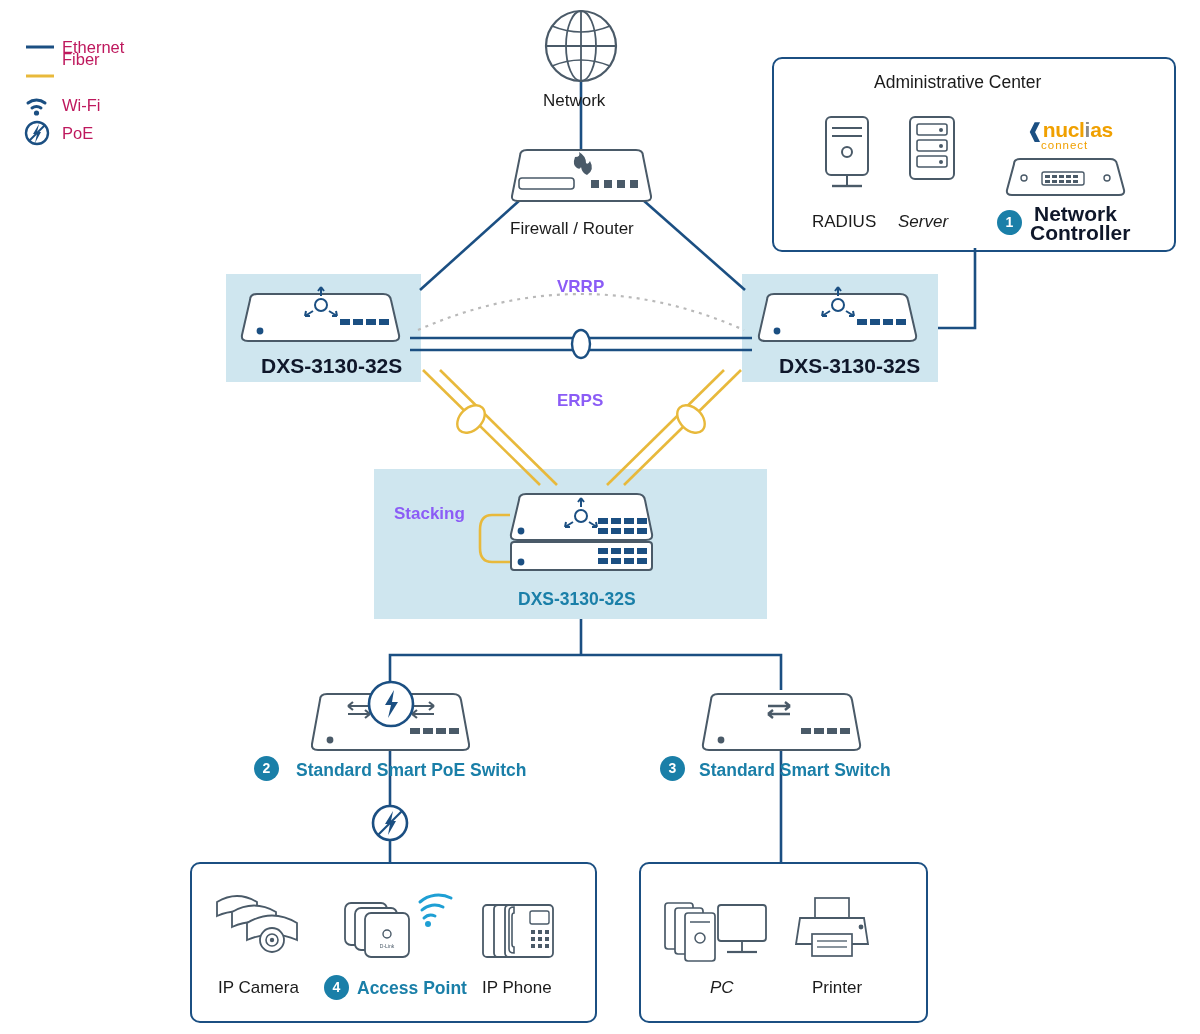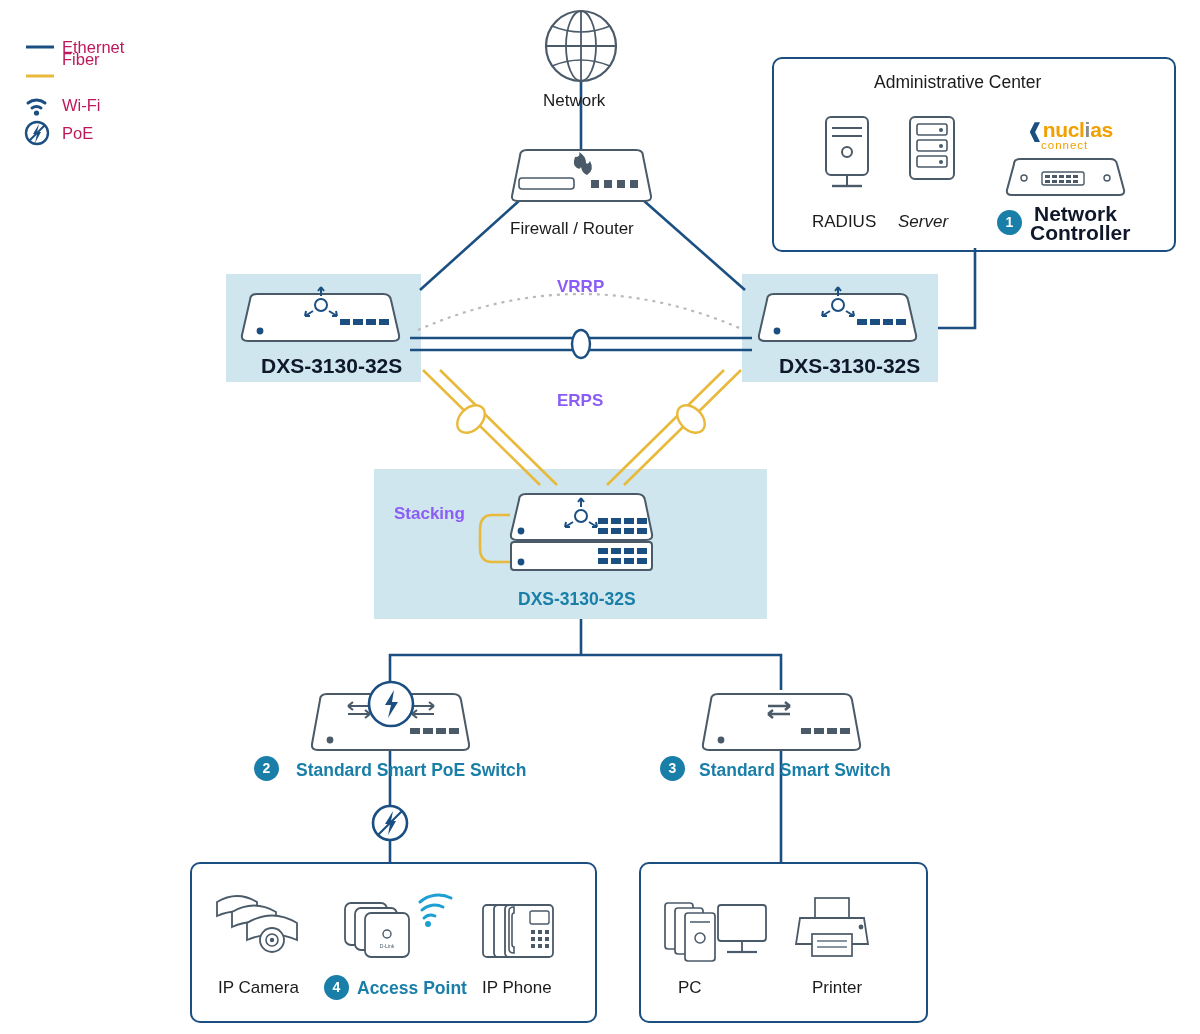--- a/index.html
+++ b/index.html
@@ -405,21 +405,21 @@
     </div>
     <div class="nuclias-sub">connect</div>
   </div>
 
   <div class="lbl blue-label-big" style="left:296px; top:760px;">Standard Smart PoE Switch</div>
   <div class="lbl blue-label-big" style="left:699px; top:760px;">Standard Smart Switch</div>
 
   <div class="lbl dark-label" style="left:218px; top:978px;">IP Camera</div>
   <div class="lbl blue-label-big" style="left:357px; top:978px;text-align:right;">Access Point</div>
   <div class="lbl dark-label" style="left:482px; top:978px;">IP Phone</div>
-  <div class="lbl dark-label" style="left:678px; top:978px;">PC</div>
+  <div class="lbl dark-label" style="left:710px; top:978px;font-style:italic;">PC</div>
   <div class="lbl dark-label" style="left:812px; top:978px;">Printer</div>
 
   <div class="badge" style="left:997px; top:210px;">1</div>
   <div class="badge" style="left:254px; top:756px;">2</div>
   <div class="badge" style="left:660px; top:756px;">3</div>
   <div class="badge" style="left:324px; top:975px;">4</div>
 
 </div>
 
 </body></html>

